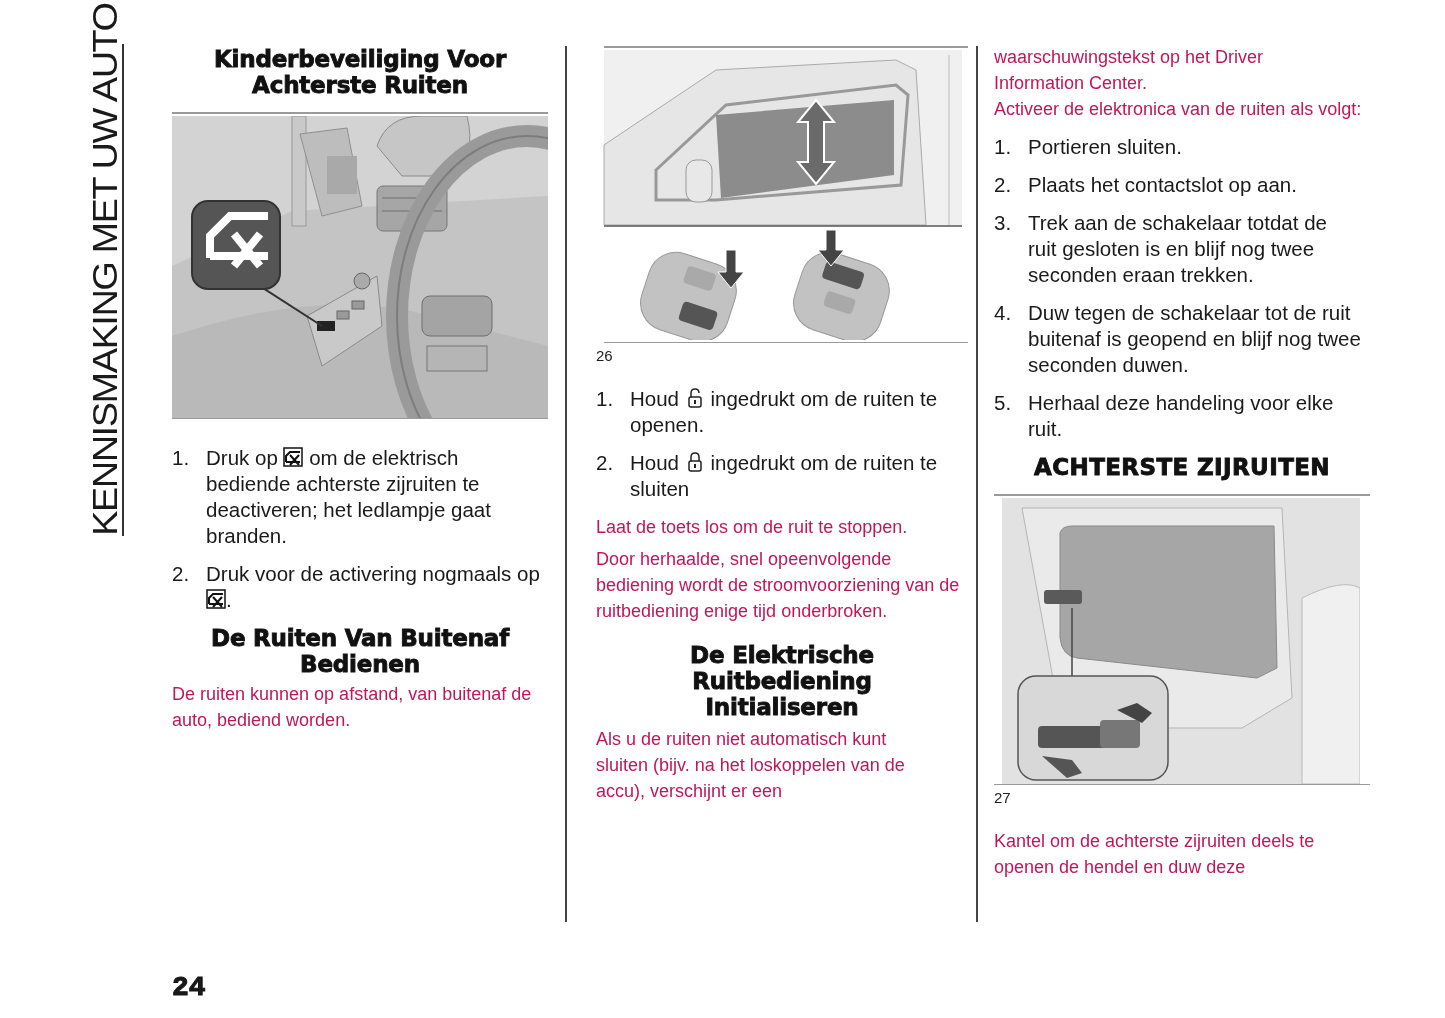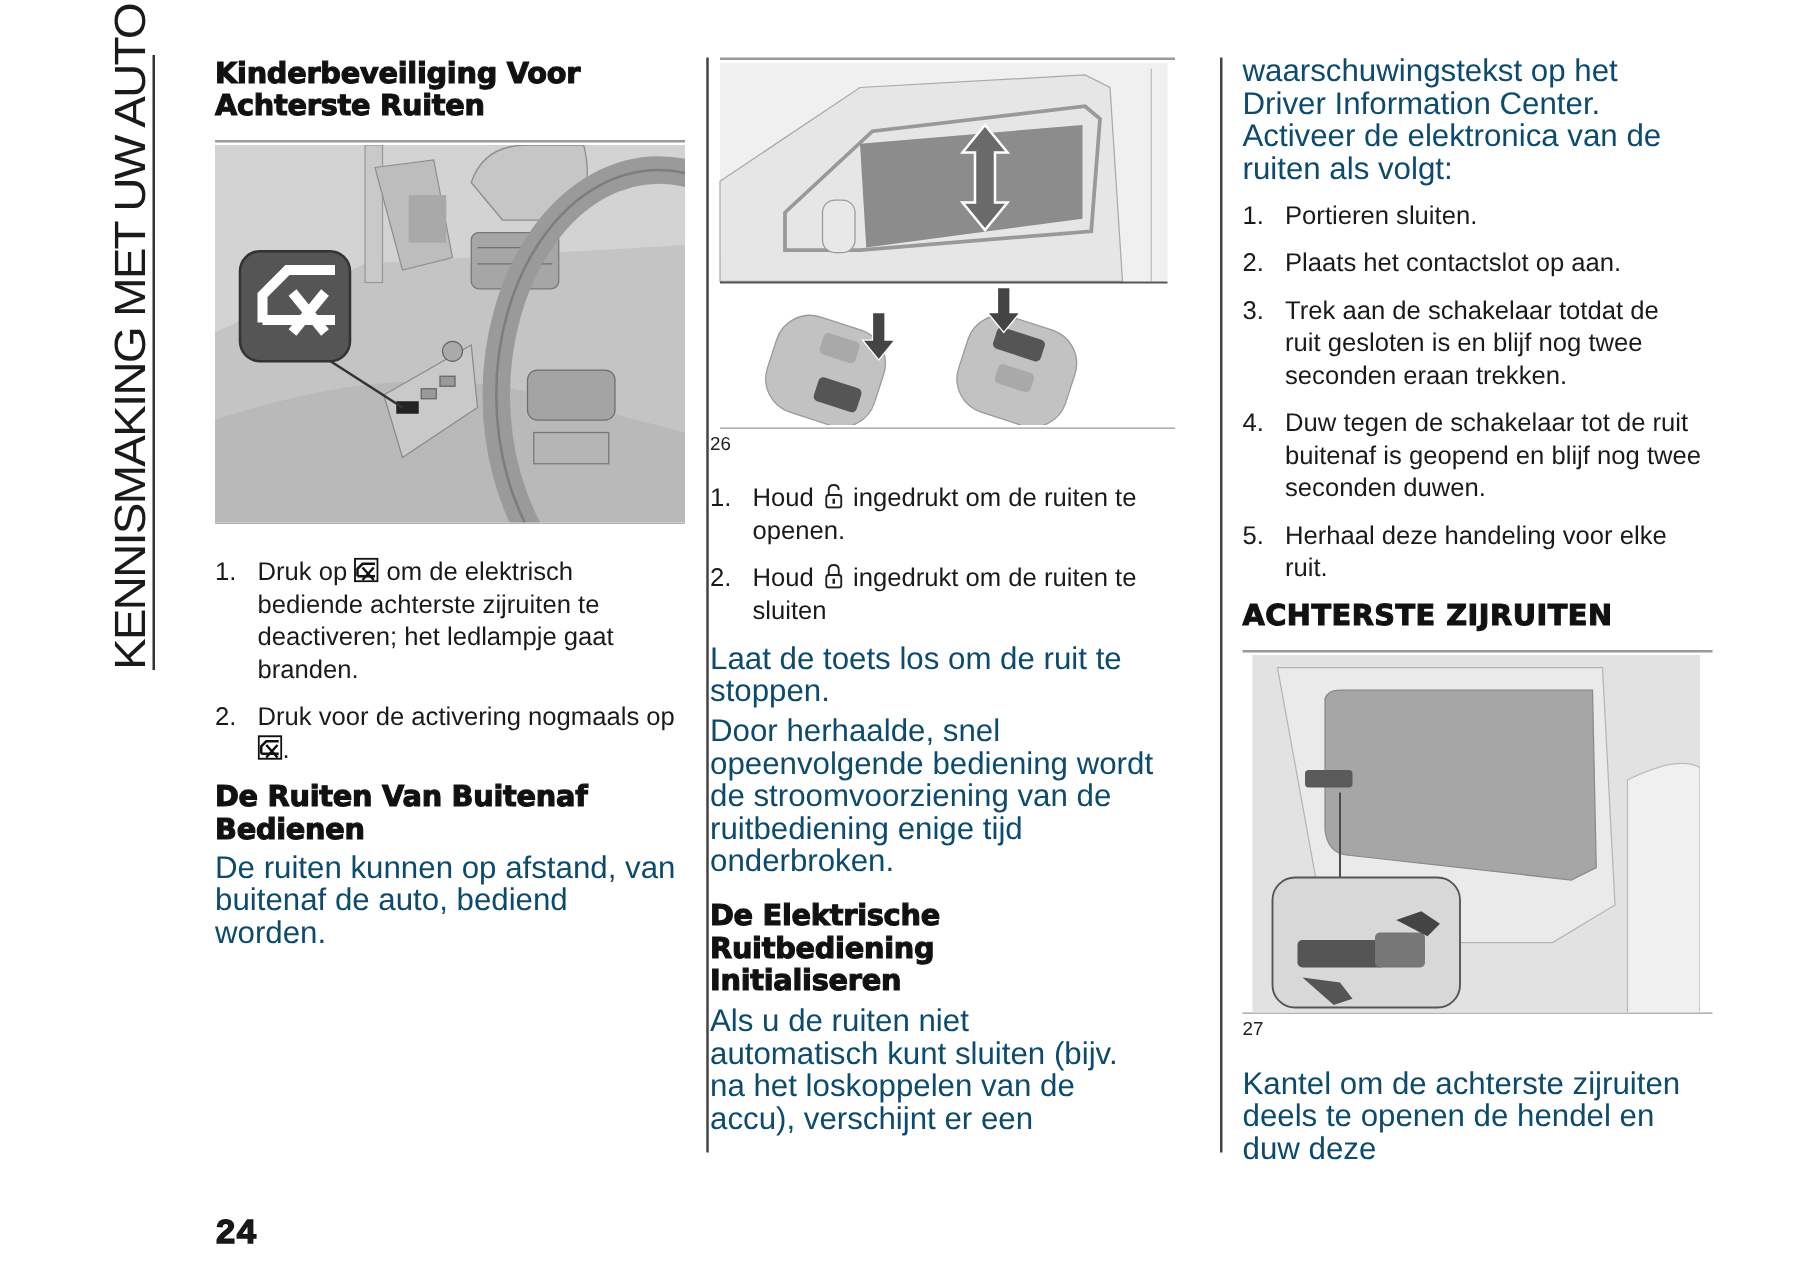--- a/index.html
+++ b/index.html
@@ -15,31 +15,31 @@
     transform-origin: 0 0; transform: rotate(-90deg);
     width: 492px; height: 46px;
     font-size: 38px; line-height: 46px; letter-spacing: -1.5px;
     font-weight: 400; white-space: nowrap; text-align: left;
     transform: rotate(-90deg) scaleY(0.92);
   }
   .side-rule { position: absolute; left: 122px; top: 44px; width: 2px; height: 492px; background: #333; }
 
   .col { position: absolute; top: 44px; }
   .col1 { left: 172px; width: 376px; }
-  .col2 { left: 568px; width: 372px; }
+  .col2 { left: 596px; width: 372px; }
   .col3 { left: 994px; width: 376px; }
   .vdiv { position: absolute; width: 2px; background: #444; top: 46px; height: 876px; }
 
   .h2 {
     font-family: "DejaVu Sans", sans-serif; font-weight: 700;
-    font-size: 23px; line-height: 26px; letter-spacing: -0.2px; color: #111;
+    font-size: 23px; line-height: 26px; letter-spacing: -0.2px; color: #111; text-align: center;
     -webkit-text-stroke: 0.9px #111;
   }
   .h-upper { letter-spacing: 0.4px; }
-  .p { font-size: 25px; line-height: 26px; color: #0c4a6e; }
+  .p { font-size: 18px; line-height: 26px; color: #be185d; }
   .ol { margin: 0; padding: 0; list-style: none; }
   .ol li { display: flex; font-size: 20.5px; line-height: 26px; margin-bottom: 12px; }
   .ol li .num { width: 34px; flex: 0 0 34px; }
   .hr { height: 2px; background: #9a9a9a; }
   .fig-cap { font-size: 15px; color: #222; }
   .fig { position: relative; background: #d9d9d9; overflow: hidden; }
   .inline-icon { display: inline-block; vertical-align: -2px; width: 20px; height: 20px; }
   .page-num {
     position: absolute; left: 172px; top: 972px;
     font-family: Liberation Mono, monospace; font-weight: 700; font-size: 28px;

